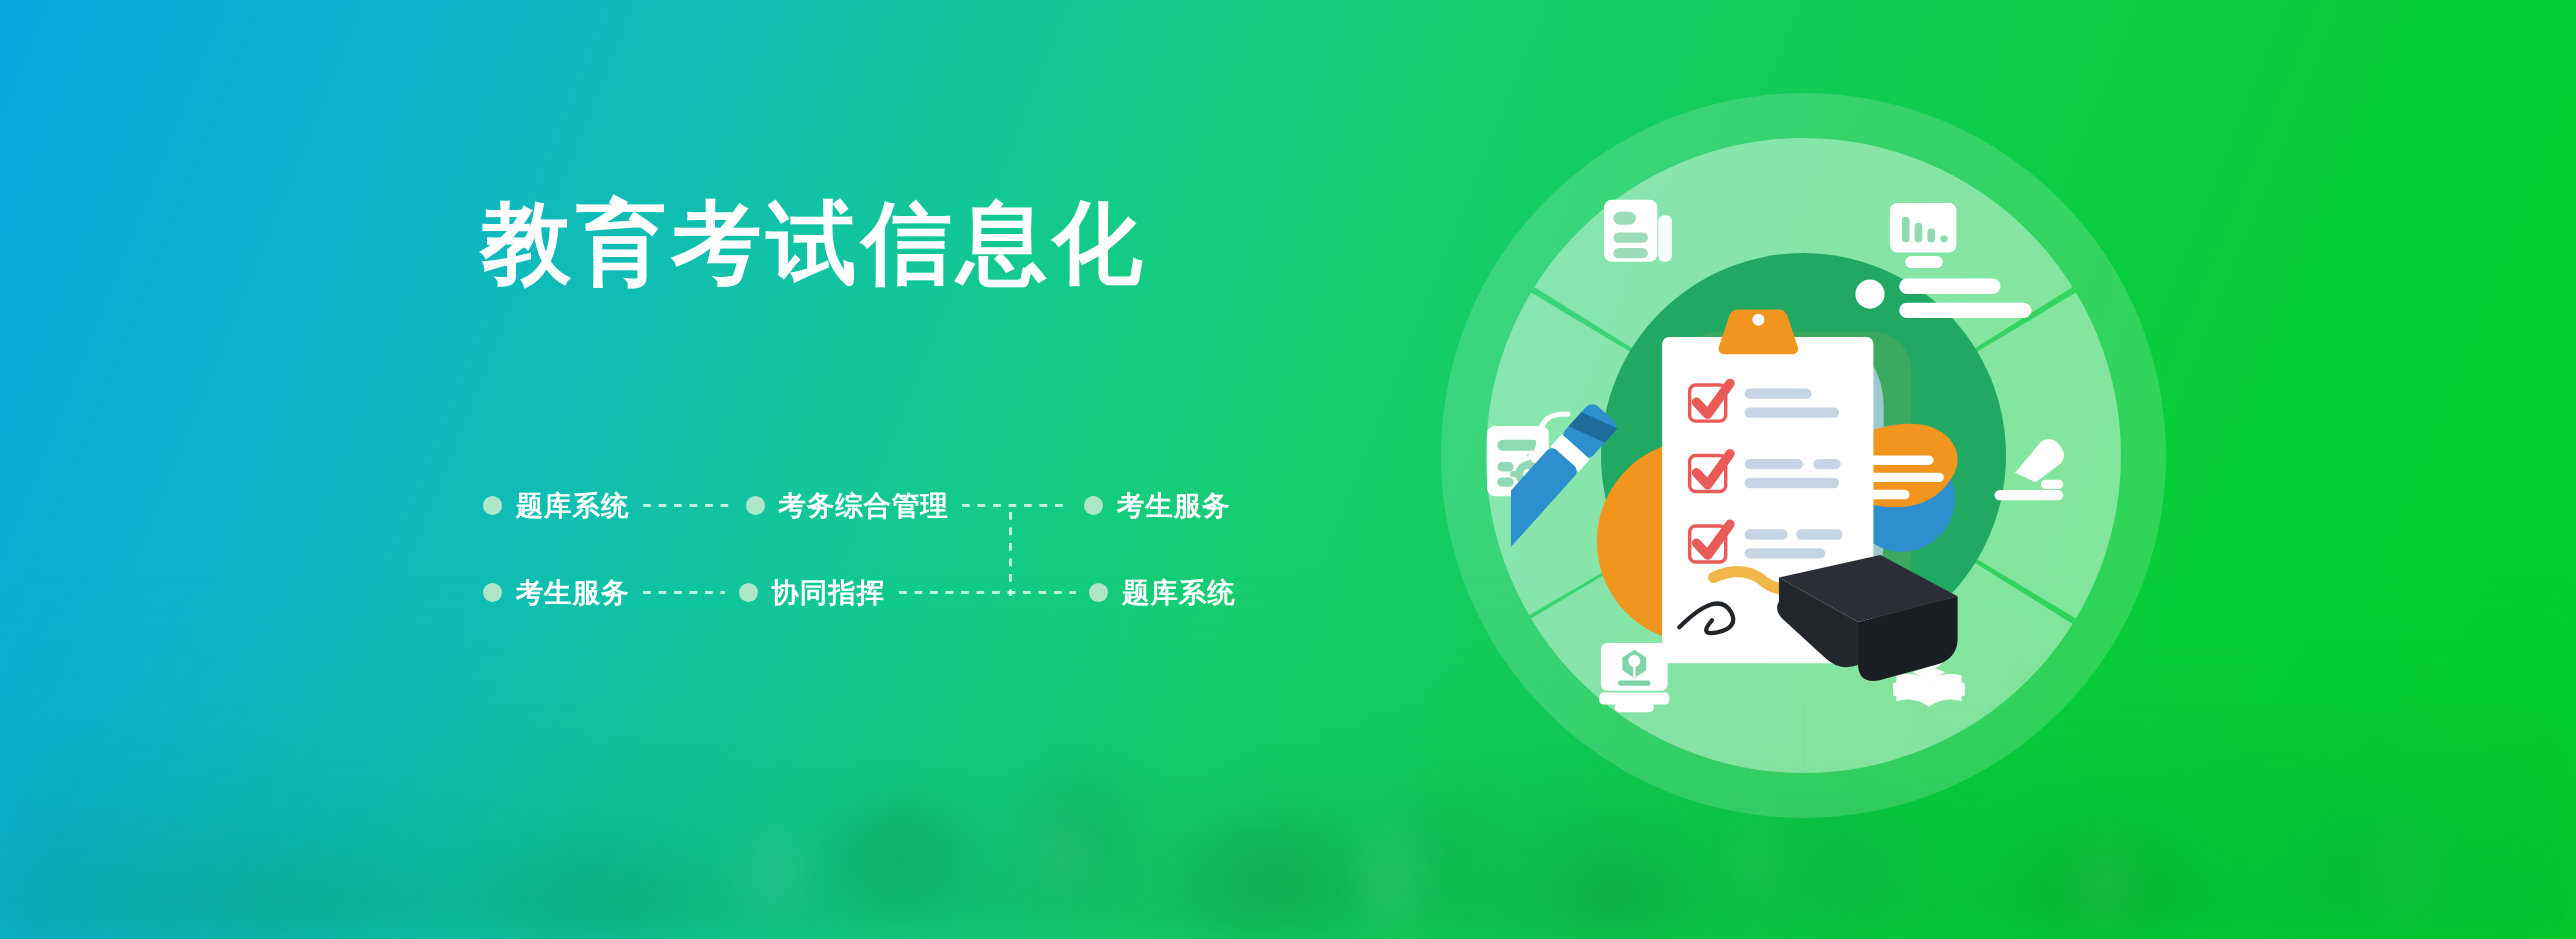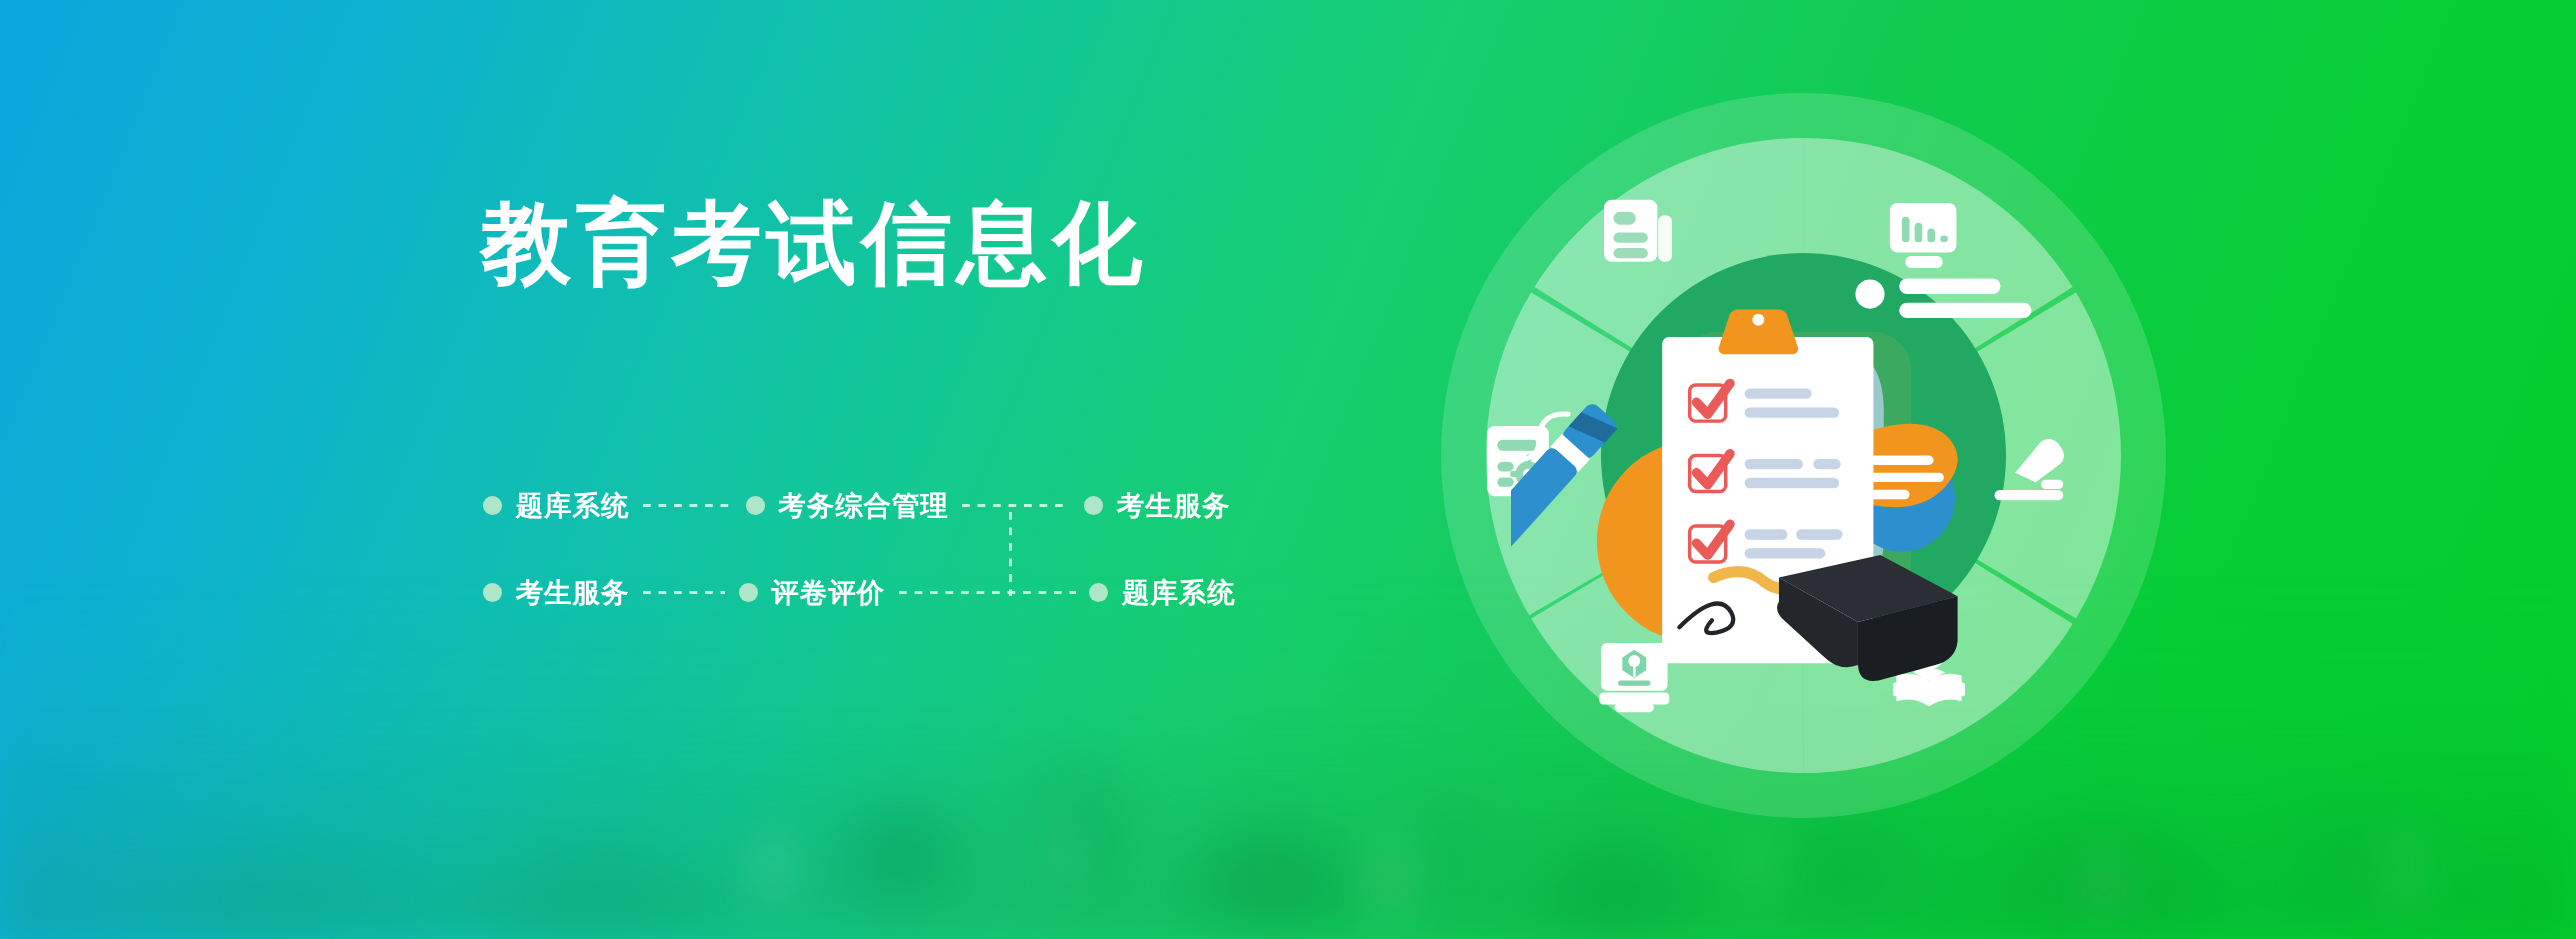--- a/index.html
+++ b/index.html
@@ -159,21 +159,21 @@
     </div>
 
     <div class="frow">
       <div class="fitem">
         <span class="dot"></span>
         <span class="flabel">考生服务</span>
       </div>
       <span class="dashes dash-c"></span>
       <div class="fitem">
         <span class="dot"></span>
-        <span class="flabel">评卷评价</span>
+        <span class="flabel">协同指挥</span>
       </div>
       <span class="dashes dash-d"></span>
       <div class="fitem">
         <span class="dot"></span>
         <span class="flabel">题库系统</span>
       </div>
     </div>
   </div>
   <div class="vdash"></div>
 

